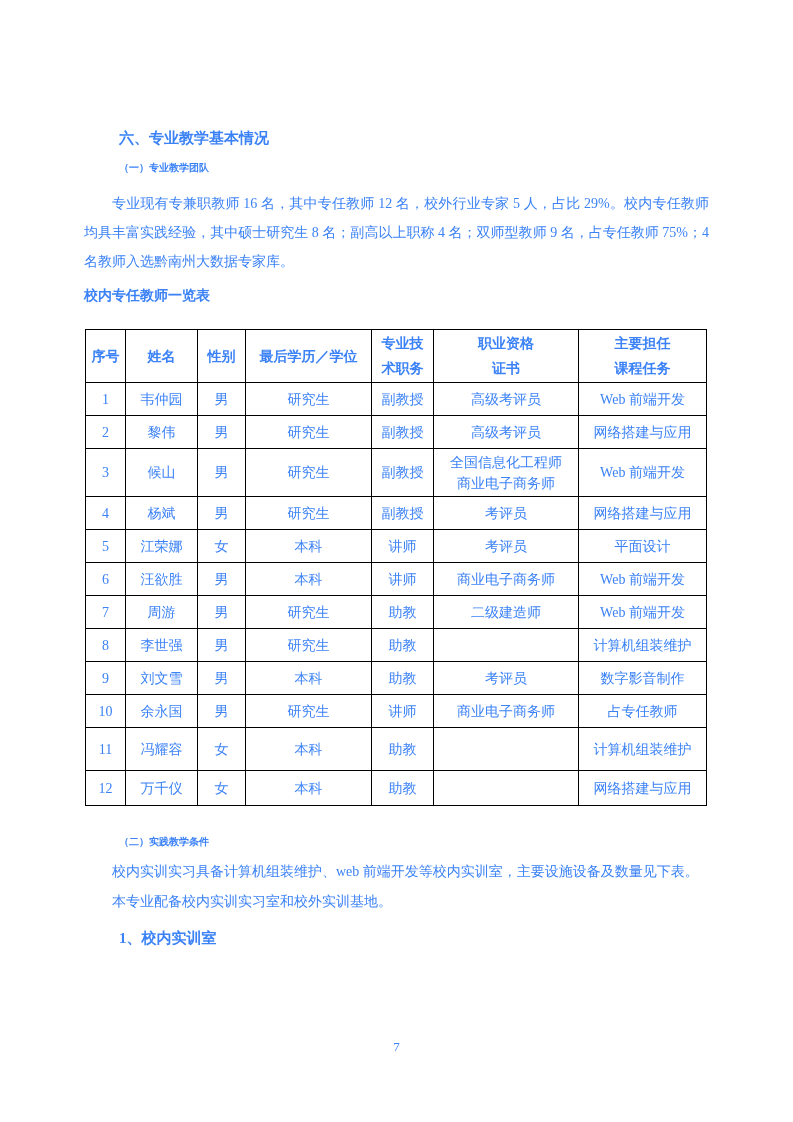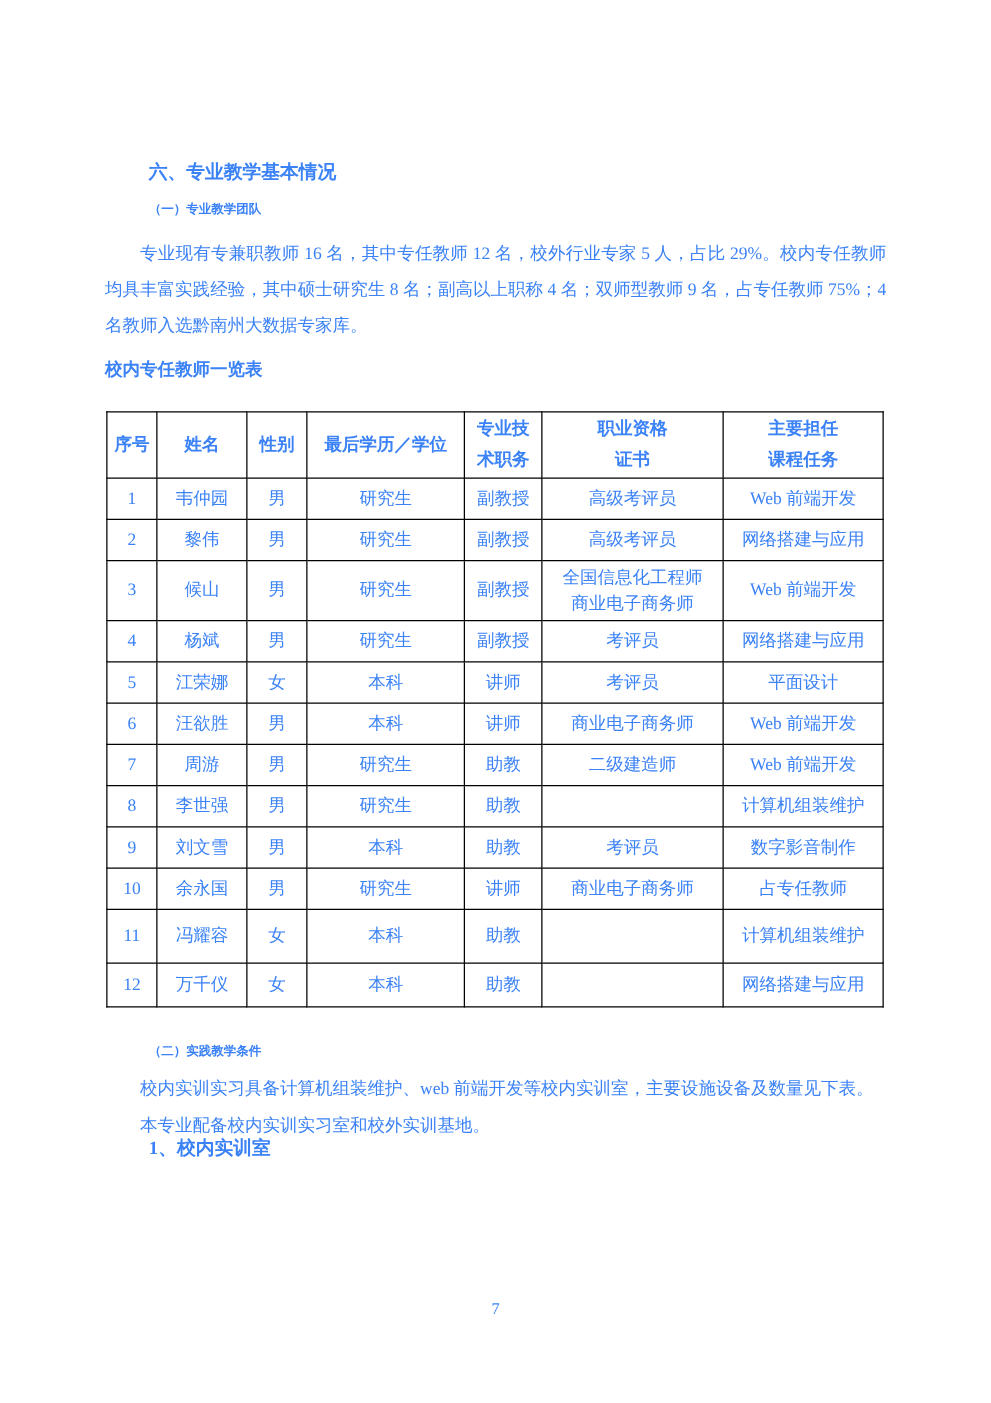--- a/index.html
+++ b/index.html
@@ -74,21 +74,21 @@
     line-height: 16px;
     text-align: justify;
     margin-left: 28px;
     margin-top: 14px;
   }
   .sec2-sub {
     font-size: 15px;
     font-weight: bold;
     line-height: 17px;
     margin-left: 35px;
-    margin-top: 1px;
+    margin-top: 20px;
   }
   .page-number {
     position: absolute;
     top: 1039px;
     left: 0;
     width: 793px;
     text-align: center;
     font-size: 13px;
   }
 </style>

